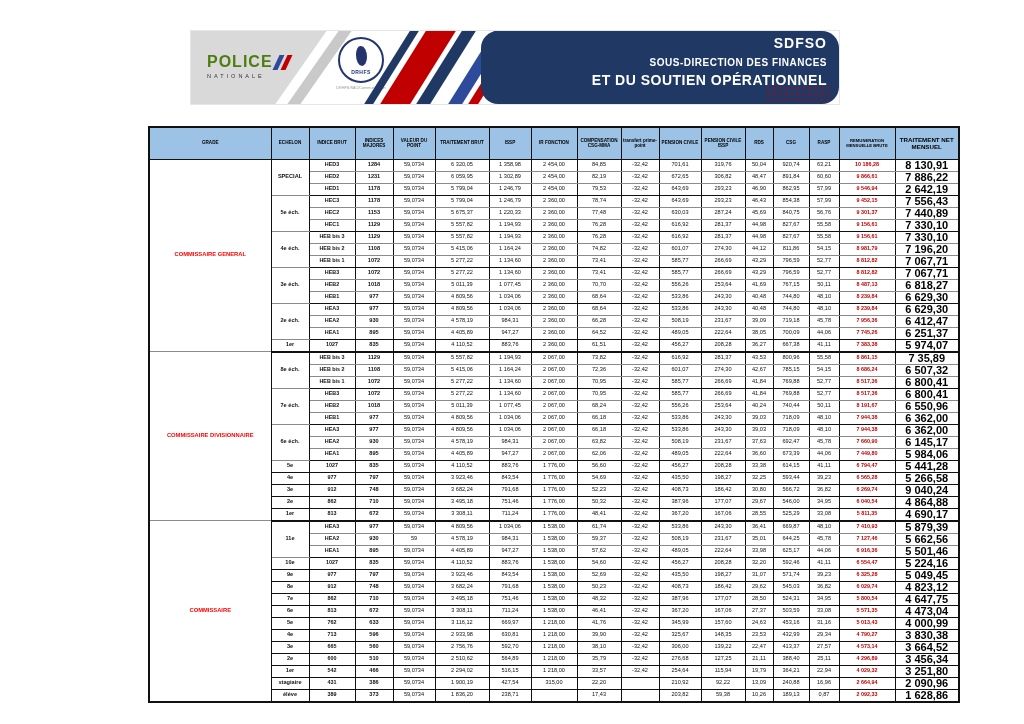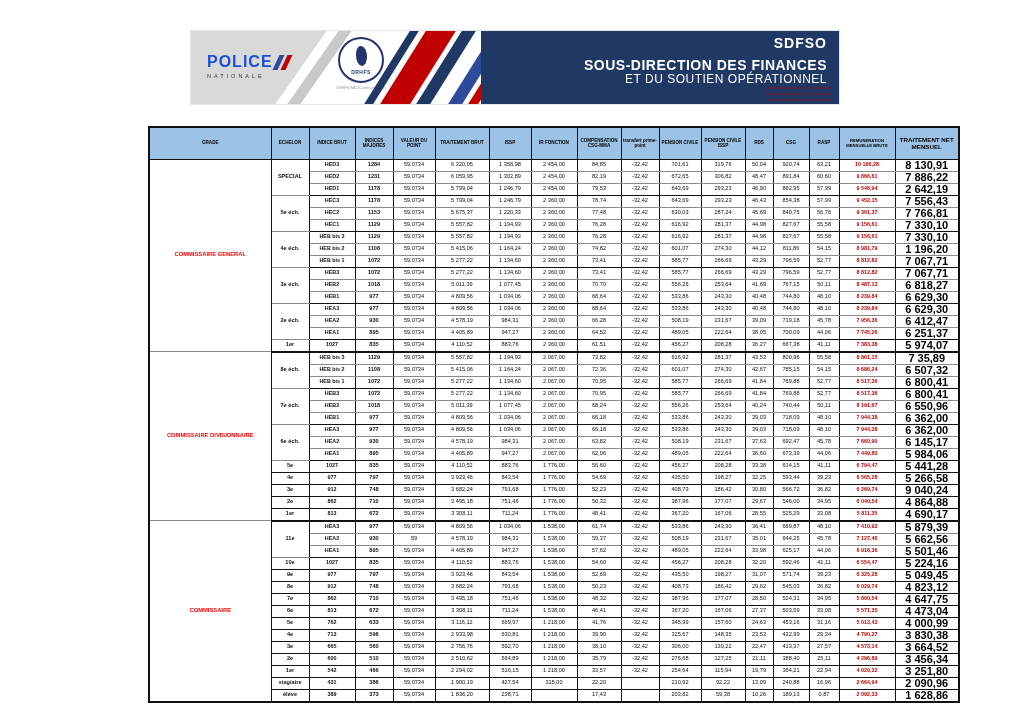--- a/index.html
+++ b/index.html
@@ -8,42 +8,42 @@
     font-family:"Liberation Sans", sans-serif; overflow:hidden;
   }
 
   
   .banner { position:absolute; left:190px; top:30px; width:648px; height:73px; background:#ffffff; overflow:hidden; border:1px solid #e6e6e6; }
   .b-gray { position:absolute; top:-10px; bottom:-10px; background:#d9d9d9; transform:skewX(-35deg); }
   .g1 { left:-40px; width:150px; }
   .g2 { left:122px; width:13px; background:#c9c9c9; }
   .police { position:absolute; left:16px; top:22px; }
   .police-row { display:flex; align-items:center; }
-  .police-word { font-size:16px; font-weight:800; color:#1d4ed8; letter-spacing:1px; }
+  .police-word { font-size:16px; font-weight:800; color:#4d7c0f; letter-spacing:1px; }
   .flag { display:inline-block; width:5px; height:15px; transform:skewX(-25deg); margin-left:3px; }
   .f-blue { background:#2e4b9b; }
   .f-red { background:#c00000; }
   .police-sub { font-size:5.5px; letter-spacing:3px; color:#333; margin-top:2px; }
   .drhfs { position:absolute; left:140px; top:6px; width:60px; text-align:center; }
   .drhfs-circle { width:46px; height:46px; margin:0 auto; border:2px solid #24356e; border-radius:50%; background:#fff; box-sizing:border-box; position:relative; }
   .drhfs-blob { position:absolute; left:16px; top:7px; width:11px; height:20px; background:#24356e; border-radius:45% 60% 50% 60%; }
   .drhfs-txt { position:absolute; left:0; right:0; bottom:6px; font-size:5px; font-weight:bold; color:#24356e; letter-spacing:.5px; }
   .drhfs-cap { font-size:3.8px; color:#9a9a9a; margin-top:3px; }
   .stripes { position:absolute; left:190px; top:0; width:140px; height:73px; }
   .s { position:absolute; top:-12px; bottom:-12px; transform:skewX(-32deg); }
   .s1 { left:6px;  width:9px;  background:#1f3864; }
   .s2 { left:22px; width:30px; background:#c00000; }
   .s3 { left:58px; width:14px; background:#1f3864; }
   .s4 { left:78px; width:7px;  background:#ffffff; }
   .s5 { left:90px; width:14px; background:#2e4b9b; }
   .s6 { left:110px; width:10px; background:#c00000; }
-  .sdfso { position:absolute; left:290px; right:0; top:0; bottom:0; background:#1f3864; color:#fff; }
+  .sdfso { position:absolute; left:290px; right:0; top:0; bottom:0; background:#1f3864; color:#fff;border-radius:17px; }
   .sdfso-acro { position:absolute; top:4px; right:12px; font-size:14px; font-weight:800; letter-spacing:1px; }
-  .sdfso-l1 { position:absolute; top:26px; right:12px; font-size:14px; font-weight:bold; letter-spacing:.5px; }
-  .sdfso-l2 { position:absolute; top:41px; right:12px; font-size:12px; font-weight:normal; letter-spacing:.5px; }
+  .sdfso-l1 { position:absolute; top:26px; right:12px; font-size:10px; font-weight:bold; letter-spacing:.5px; }
+  .sdfso-l2 { position:absolute; top:41px; right:12px; font-size:14px; font-weight:bold; letter-spacing:.5px; }
   .dots { position:absolute; right:10px; bottom:3px; width:64px; height:16px;
           background-image:radial-gradient(#8f1020 35%, transparent 38%); background-size:6px 6px; opacity:.9; }
 
   
   .title { position:absolute; left:148px; top:108px; width:732px; text-align:center;
            font-size:8.4px; font-weight:bold; color:#ff0000; letter-spacing:.2px; }
 
   
   #table-root { position:absolute; left:148px; top:126px; width:732px; }
   table { border-collapse:collapse; table-layout:fixed; width:732px; border:2px solid #111; }
@@ -230,21 +230,21 @@
             <td class="num">1 220,33</td>
             <td class="num">2 360,00</td>
             <td class="num">77,48</td>
             <td class="num">-32,42</td>
             <td class="num">630,03</td>
             <td class="num">287,24</td>
             <td class="num">45,69</td>
             <td class="num">840,75</td>
             <td class="num">56,76</td>
             <td class="rmb">9 301,37</td>
-            <td class="net">7 766,81</td>
+            <td class="net">7 440,89</td>
           </tr>
           <tr class="grp-end">
             <td class="ib">HEC1</td>
             <td class="im">1129</td>
             <td class="vp">59,0734</td>
             <td class="num">5 557,82</td>
             <td class="num">1 194,93</td>
             <td class="num">2 360,00</td>
             <td class="num">76,28</td>
             <td class="num">-32,42</td>
@@ -282,21 +282,21 @@
             <td class="num">1 164,24</td>
             <td class="num">2 360,00</td>
             <td class="num">74,82</td>
             <td class="num">-32,42</td>
             <td class="num">601,07</td>
             <td class="num">274,30</td>
             <td class="num">44,12</td>
             <td class="num">811,86</td>
             <td class="num">54,15</td>
             <td class="rmb">8 981,79</td>
-            <td class="net">1 196,20</td>
+            <td class="net">7 196,20</td>
           </tr>
           <tr class="grp-end">
             <td class="ib">HEB bis 1</td>
             <td class="im">1072</td>
             <td class="vp">59,0734</td>
             <td class="num">5 277,22</td>
             <td class="num">1 134,60</td>
             <td class="num">2 360,00</td>
             <td class="num">73,41</td>
             <td class="num">-32,42</td>

